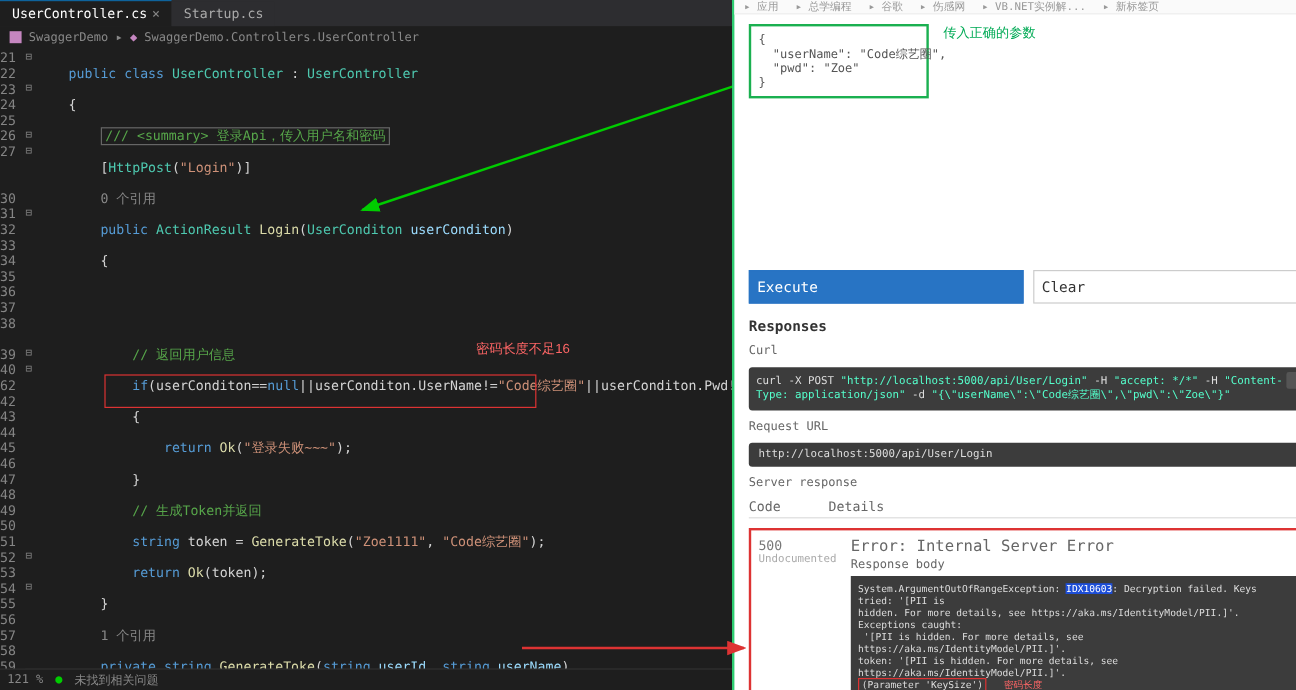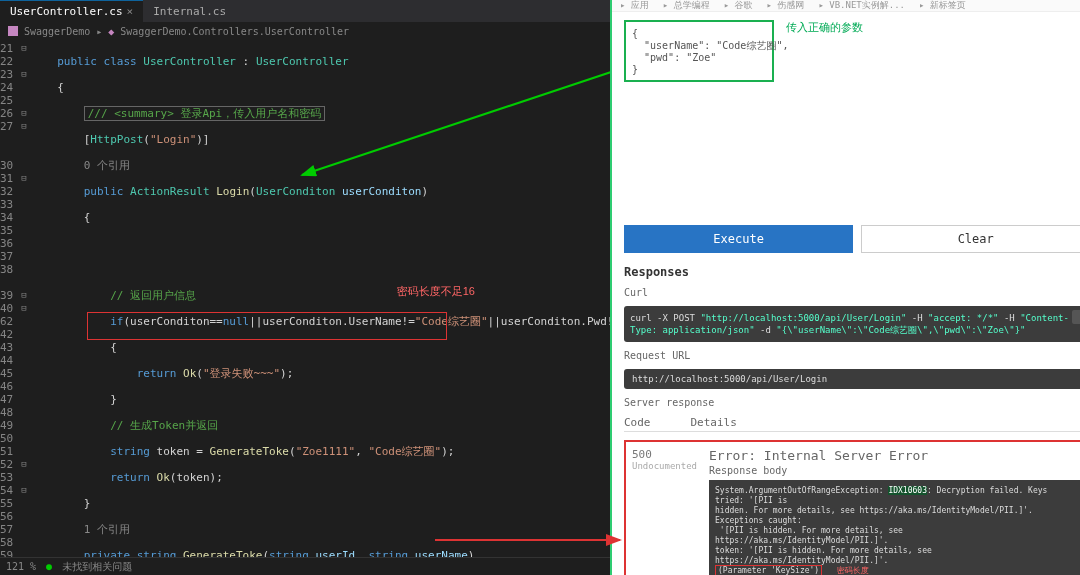--- a/index.html
+++ b/index.html
@@ -28,48 +28,48 @@
 .anno{position:absolute;color:#f66;font-size:11px;font-family:sans-serif}
 .status{height:18px;background:#1e1e1e;color:#888;font-size:10px;display:flex;align-items:center;padding:0 6px;gap:10px;border-top:1px solid #333}
 .arrow{position:absolute;pointer-events:none}
 .right{flex:1;background:#fff;display:flex;flex-direction:column;font-family:sans-serif;font-size:11px;color:#333;border-left:2px solid #2ecc71}
 .topbar{height:12px;background:#fafafa;border-bottom:1px solid #eee;font-size:9px;color:#999;display:flex;gap:14px;padding:0 8px;align-items:center}
 .swag{flex:1;padding:8px 12px;overflow:hidden;display:flex;flex-direction:column;gap:8px}
 .param-area{display:flex;gap:12px;align-items:flex-start}
 .param-box{border:2px solid #1ab050;width:150px;height:62px;padding:6px;font-family:monospace;font-size:10px;color:#555;line-height:12px}
 .hint{color:#0a5;font-size:11px}
 .btnrow{display:flex;gap:8px;margin-top:135px}
-.btn{flex:1;text-align:center;padding:6px;border:1px solid #ccc;font-size:12px;cursor:pointer}
+.btn{flex:1;padding:6px;border:1px solid #ccc;font-size:12px;cursor:pointer}
 .btn.exec{background:#2874c4;color:#fff;border-color:#2874c4}
 .btn.clr{background:#fff;color:#333}
 .sect{font-size:12px;color:#333;font-weight:bold;margin-top:4px}
 .curlbox{background:#3c3c3c;color:#ddd;padding:6px;font-family:monospace;font-size:9px;border-radius:3px;line-height:12px;position:relative}
 .curlbox .hl1{color:#5fc}
 .urlbox{background:#3c3c3c;color:#ddd;padding:5px 8px;font-family:monospace;font-size:9px;border-radius:3px}
 .resprow{display:flex;gap:40px;font-size:11px;color:#666;border-bottom:1px solid #ddd;padding-bottom:2px}
 .respbody{border:2px solid #d33;padding:6px;display:flex;gap:12px}
 .code500{color:#777;font-size:11px}
 .undoc{color:#aaa;font-size:9px}
 .err-main{color:#666;font-size:13px}
 .rbody{background:#3c3c3c;color:#ddd;padding:6px;font-family:monospace;font-size:8px;line-height:10px;margin-top:4px;position:relative}
-.rbody .hlb{background:#14532d;color:#fff}
+.rbody .hlb{background:#1d4ed8;color:#fff}
 .rbody .pbox{border:1px solid #d33;padding:0 2px}
 .copyico{position:absolute;top:4px;right:4px;width:14px;height:14px;background:#555;border-radius:2px}
 </style>
 </head>
 <body>
 
 <div class="left">
   <div class="tabs">
     <div class="tab">
         <span>UserController.cs</span>
         <span class="tab-close">×</span>
       </div>
     <div class="tab inactive">
-        <span>Internal.cs</span>
+        <span>Startup.cs</span>
       </div>
   </div>
   <div class="breadcrumb">
     <span class="bc-ico"></span>
     <span>SwaggerDemo</span>
     <span>▸</span>
     <span style="color:#c586c0">◆</span>
     <span>SwaggerDemo.Controllers.UserController</span>
   </div>
   <div class="editor">

